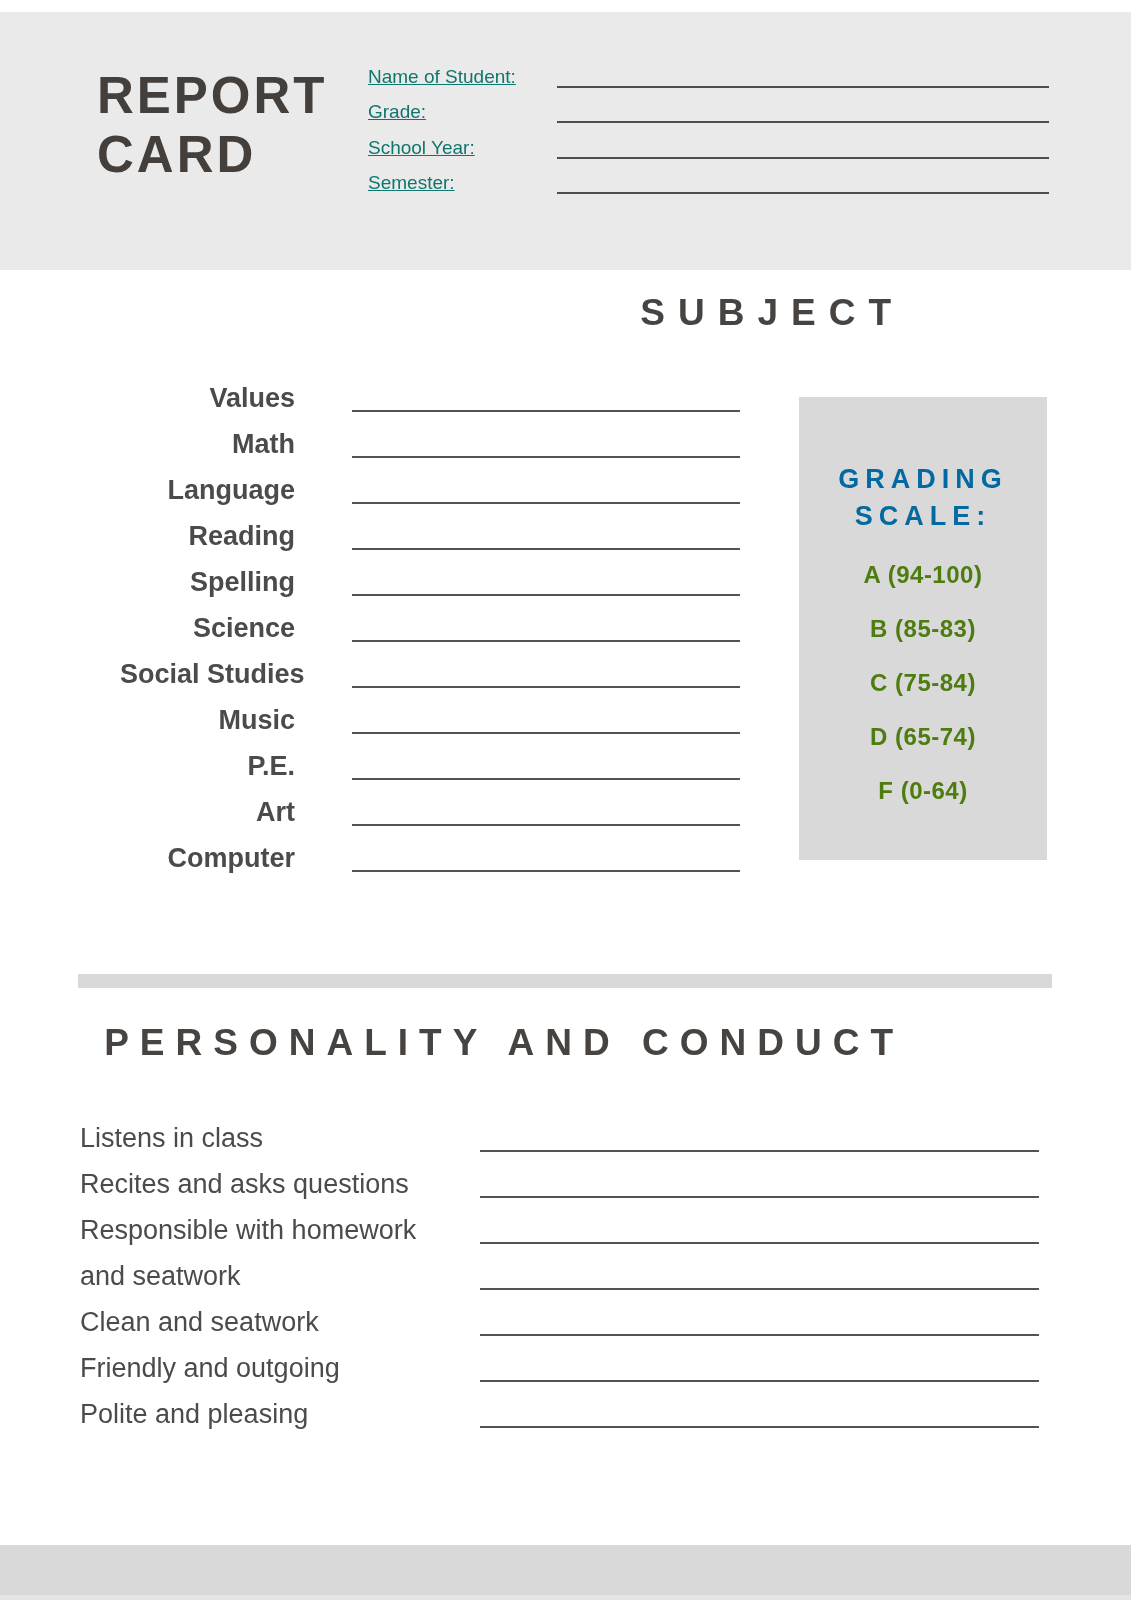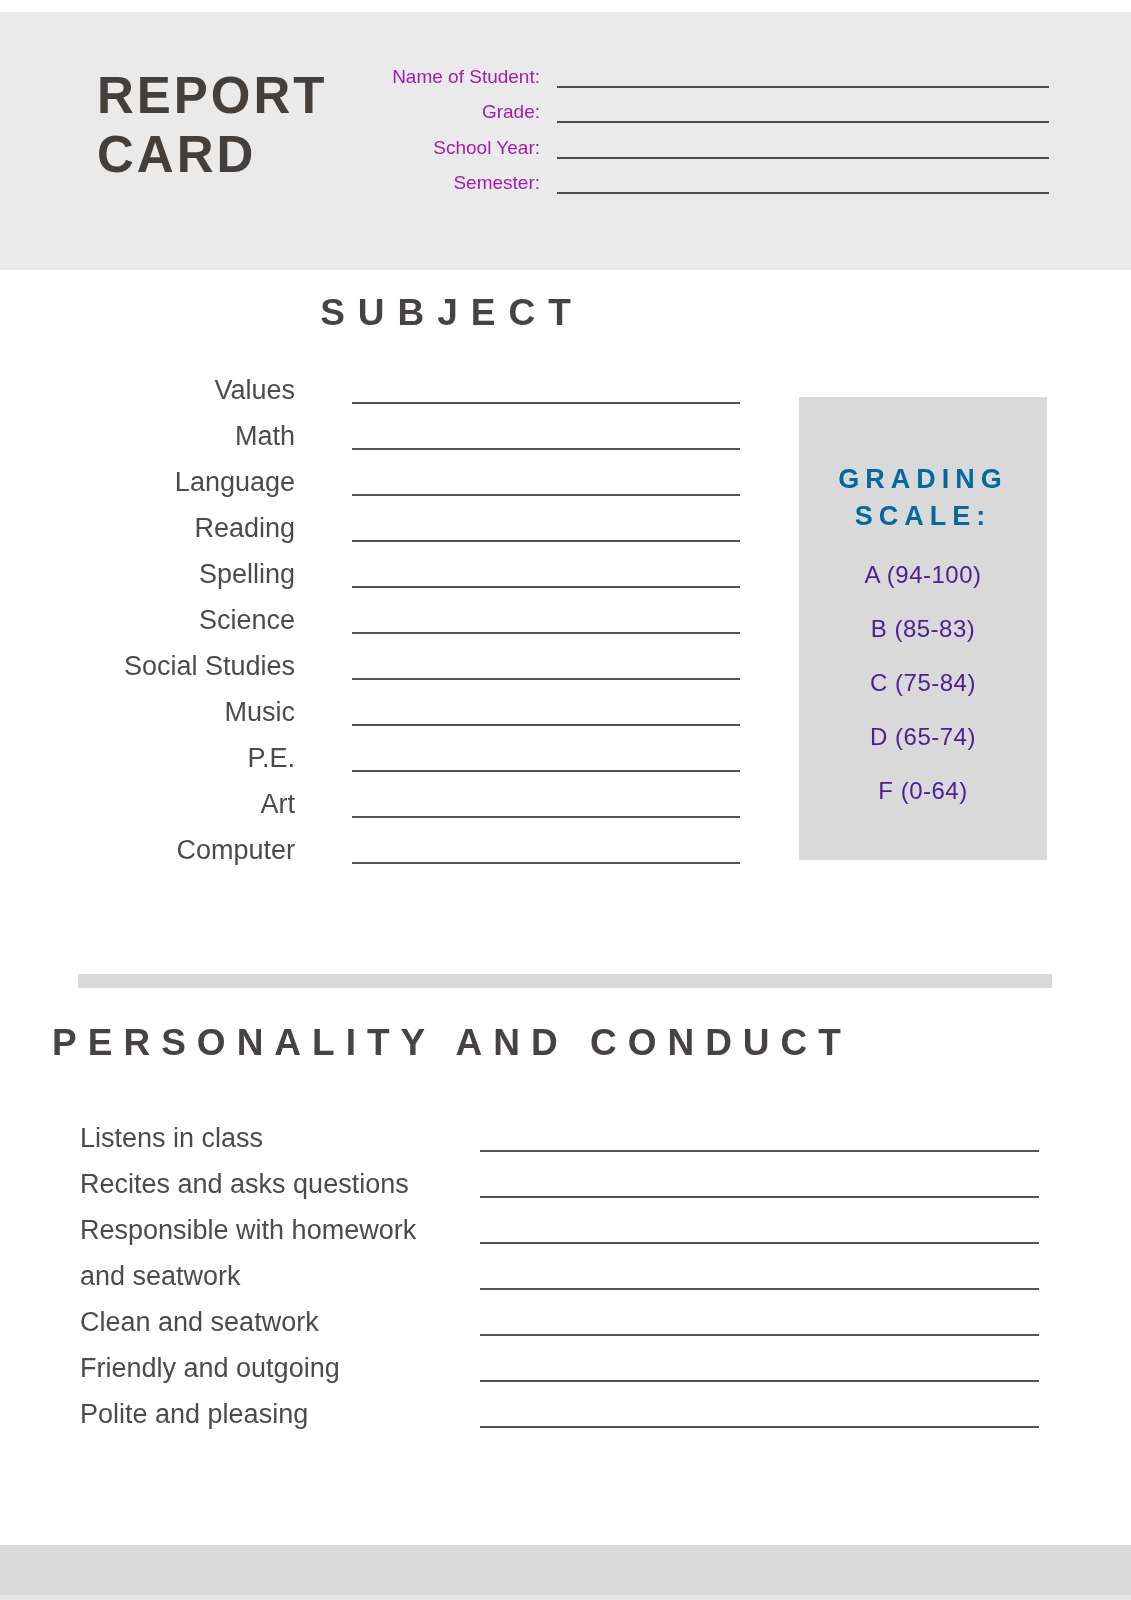--- a/index.html
+++ b/index.html
@@ -12,52 +12,52 @@
   
   .header { position:absolute; left:0; top:12px; width:1131px; height:258px; background:#ebeaea; }
   .report-title {
     position:absolute; left:97px; top:54px;
     font-size:51px; font-weight:bold; letter-spacing:3px; line-height:59px;
     color:#453f3b;
   }
   .hfields { position:absolute; left:368px; top:40px; width:681px; }
   .hrow { display:flex; align-items:flex-end; height:35.5px; }
   .hlabel {
-    width:172px; text-align:right; font-size:19px; color:#a21caf;
-    line-height:1; padding-bottom:2px; white-space:nowrap;
+    width:172px; font-size:19px; color:#0f766e;
+    line-height:1; padding-bottom:2px; white-space:nowrap;text-decoration:underline;
   }
   .hline { flex:1; margin-left:17px; height:2px; background:#514d4a; }
 
   
   .section-title {
-    position:absolute; left:0; width:904px; text-align:center;
+    position:absolute; left:0; width:904px; text-align:right;
     font-weight:bold; color:#474340;
   }
   .subject-title { top:292px; font-size:37px; letter-spacing:13px; }
   .pc-title     { top:1022px; font-size:37px; letter-spacing:11px; }
 
   
-  .subjects { position:absolute; left:120px; top:362px; width:620px; }
+  .subjects { position:absolute; left:120px; top:370px; width:620px;font-weight:bold; }
   .srow { display:flex; align-items:flex-end; height:46px; }
   .slabel {
     width:175px; text-align:right; font-size:27px; color:#4b4b4b;
     line-height:1.1; white-space:nowrap; padding-bottom:2px;
   }
   .sline { flex:1; margin-left:57px; height:2px; background:#55524f; margin-bottom:4px; }
 
   
   .grading-box {
     position:absolute; left:799px; top:397px; width:248px; height:463px;
     background:#d9d9d9; text-align:center;
   }
   .gs-title {
     margin-top:64px; font-size:27px; font-weight:bold; letter-spacing:6px;
     line-height:37px; color:#0369a1;
   }
-  .gs-item { margin-top:26px; font-size:24px; color:#4c1d95; letter-spacing:0.5px; }
+  .gs-item { margin-top:26px; font-size:24px; color:#4d7c0f; letter-spacing:0.5px;font-weight:bold; }
 
   
   .divider { position:absolute; left:78px; top:974px; width:974px; height:14px; background:#d9d9d9; }
 
   
   .pc-rows { position:absolute; left:80px; top:1110px; width:959px; }
   .prow { display:flex; align-items:flex-end; height:46px; }
   .plabel {
     width:376px; font-size:27px; color:#4b4b4b;
     line-height:1.1; white-space:nowrap; padding-bottom:2px;

